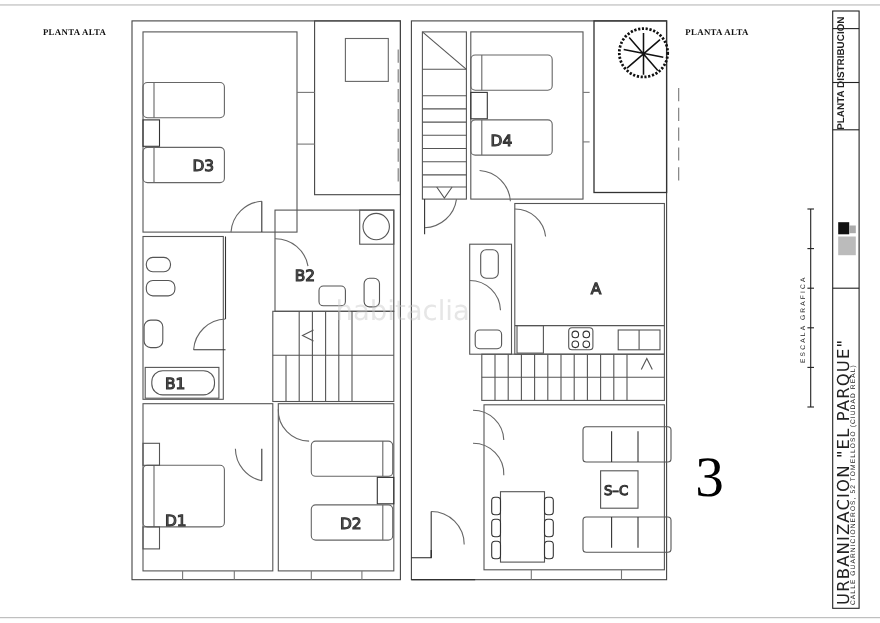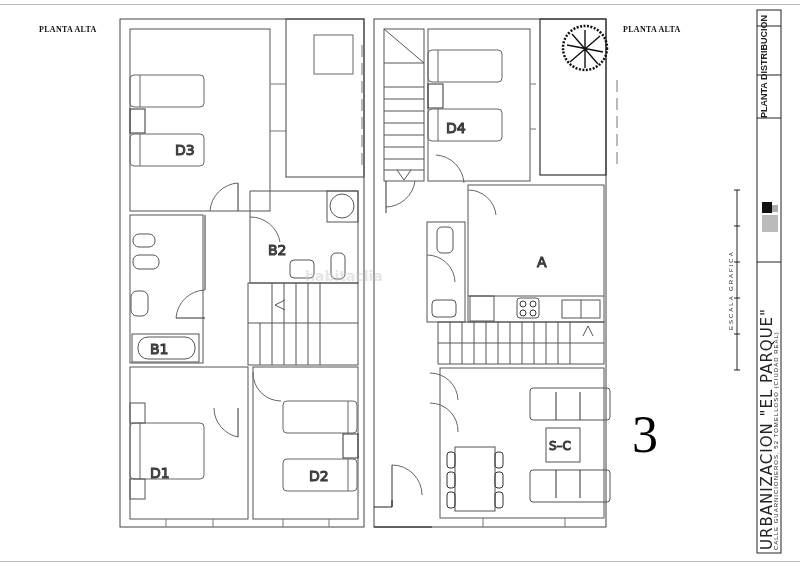--- a/index.html
+++ b/index.html
@@ -3,21 +3,21 @@
 <meta charset="utf-8">
 <style>
   html,body{margin:0;padding:0;background:#fff;}
   body{width:800px;height:566px;position:relative;overflow:hidden;font-family:"Liberation Sans",sans-serif;}
   .hline{position:absolute;left:0;width:800px;height:1px;background:#b8b8b8;}
   svg{position:absolute;left:0;top:0;}
   .lbl{position:absolute;font-family:Liberation Serif, serif;font-weight:bold;font-size:8px;color:#111;letter-spacing:0.3px;}
   .room{font-family:"DejaVu Sans",sans-serif;font-size:14px;fill:#666;}
   .big3{position:absolute;font-family:"Liberation Serif",serif;font-size:52px;color:#000;}
   .vtext{position:absolute;transform-origin:left top;transform:rotate(-90deg);white-space:nowrap;color:#222;}
-  .watermark{position:absolute;font-family:"DejaVu Sans",sans-serif;font-size:14px;color:rgba(200,200,200,0.45);font-weight:bold;}
+  .watermark{position:absolute;font-family:"DejaVu Sans",sans-serif;font-size:25px;color:rgba(200,200,200,0.45);font-weight:normal;}
 </style>
 </head>
 <body>
 
 <div class="hline" style="top:4px;"></div>
 <div class="hline" style="top:561px;"></div>
 
 <div class="lbl" style="left:39px;top:25px;">PLANTA ALTA</div>
 <div class="lbl" style="left:623px;top:25px;">PLANTA ALTA</div>
 

